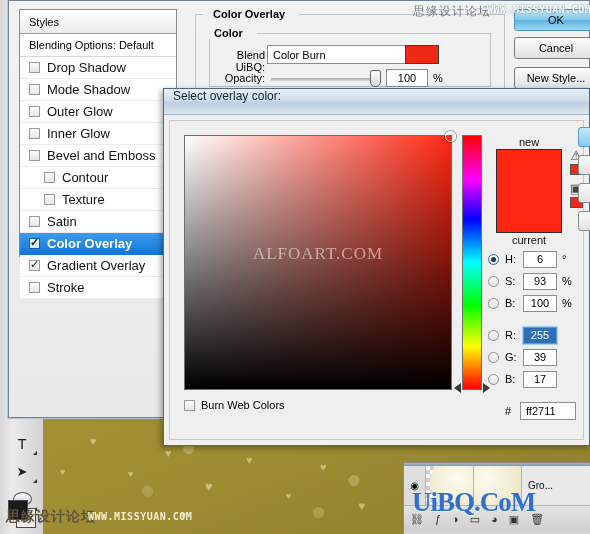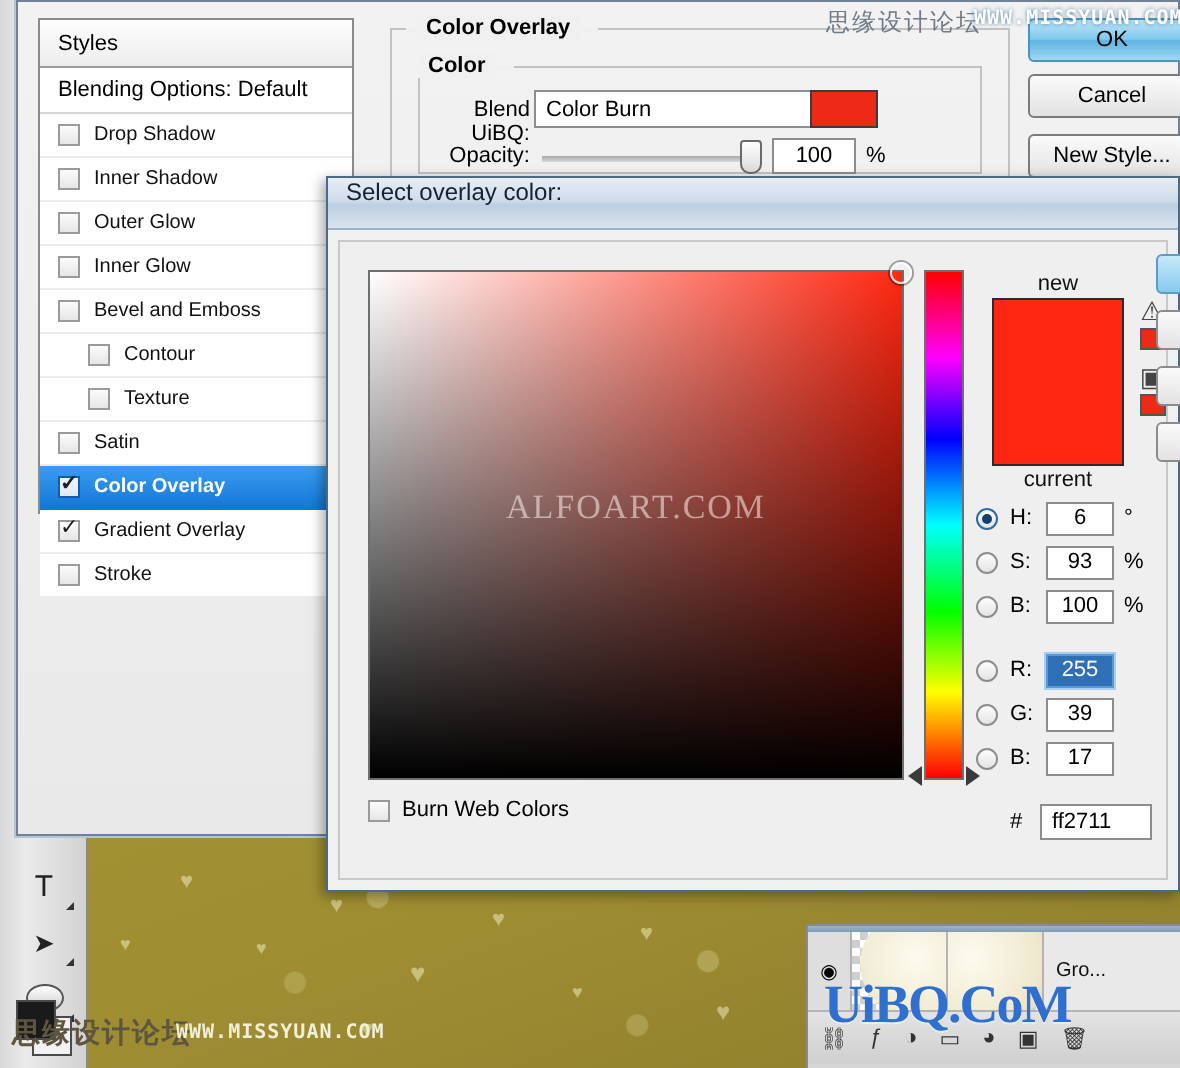--- a/index.html
+++ b/index.html
@@ -87,21 +87,21 @@
     border-bottom:1px solid #9a9a9a; font-size:11px; color:#000;
   }
   #blending-row {
     height:23px; line-height:23px; padding-left:9px;
     border-bottom:1px solid #d6d6d6; font-size:11px;
     background:#fff;
   }
   .style-row {
     height:22px; display:flex; align-items:center;
     padding-left:9px; border-bottom:1px solid #ececec;
-    background:#fff; font-size:10px; color:#111;
+    background:#fff; font-size:13px; color:#111;
   }
   .style-row.indent { padding-left:24px; }
   .style-row.selected {
     background: linear-gradient(to bottom,#3a9cf0,#1477d6);
     color:#fff; font-weight:bold;
     border-bottom:1px solid #1477d6;
   }
   .cb {
     width:11px;height:11px;margin-right:7px;flex:0 0 auto;
     border:1px solid #9a9a9a;
@@ -421,21 +421,21 @@
     <div id="styles-panel">
       <div id="styles-header">Styles</div>
       <div id="blending-row">Blending Options: Default</div>
 
       <div class="style-row">
         <span class="cb"></span>
         <span>Drop Shadow</span>
       </div>
       <div class="style-row">
         <span class="cb"></span>
-        <span>Inner Shadow</span>
+        <span>Mode Shadow</span>
       </div>
       <div class="style-row">
         <span class="cb"></span>
         <span>Outer Glow</span>
       </div>
       <div class="style-row">
         <span class="cb"></span>
         <span>Inner Glow</span>
       </div>
       <div class="style-row">

